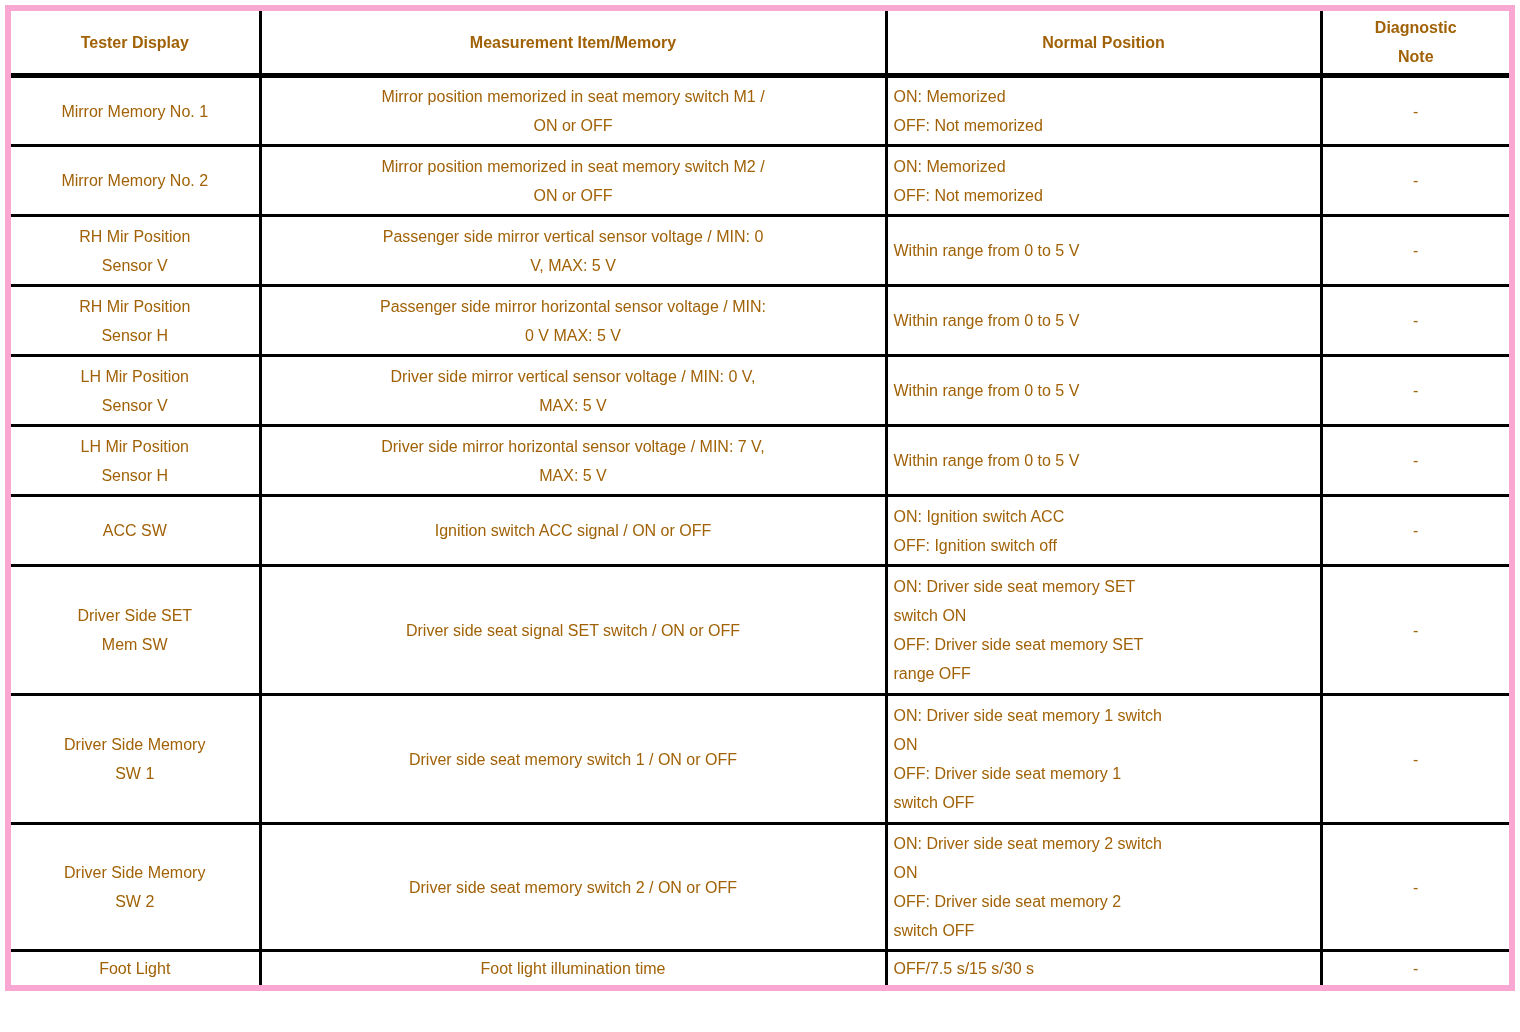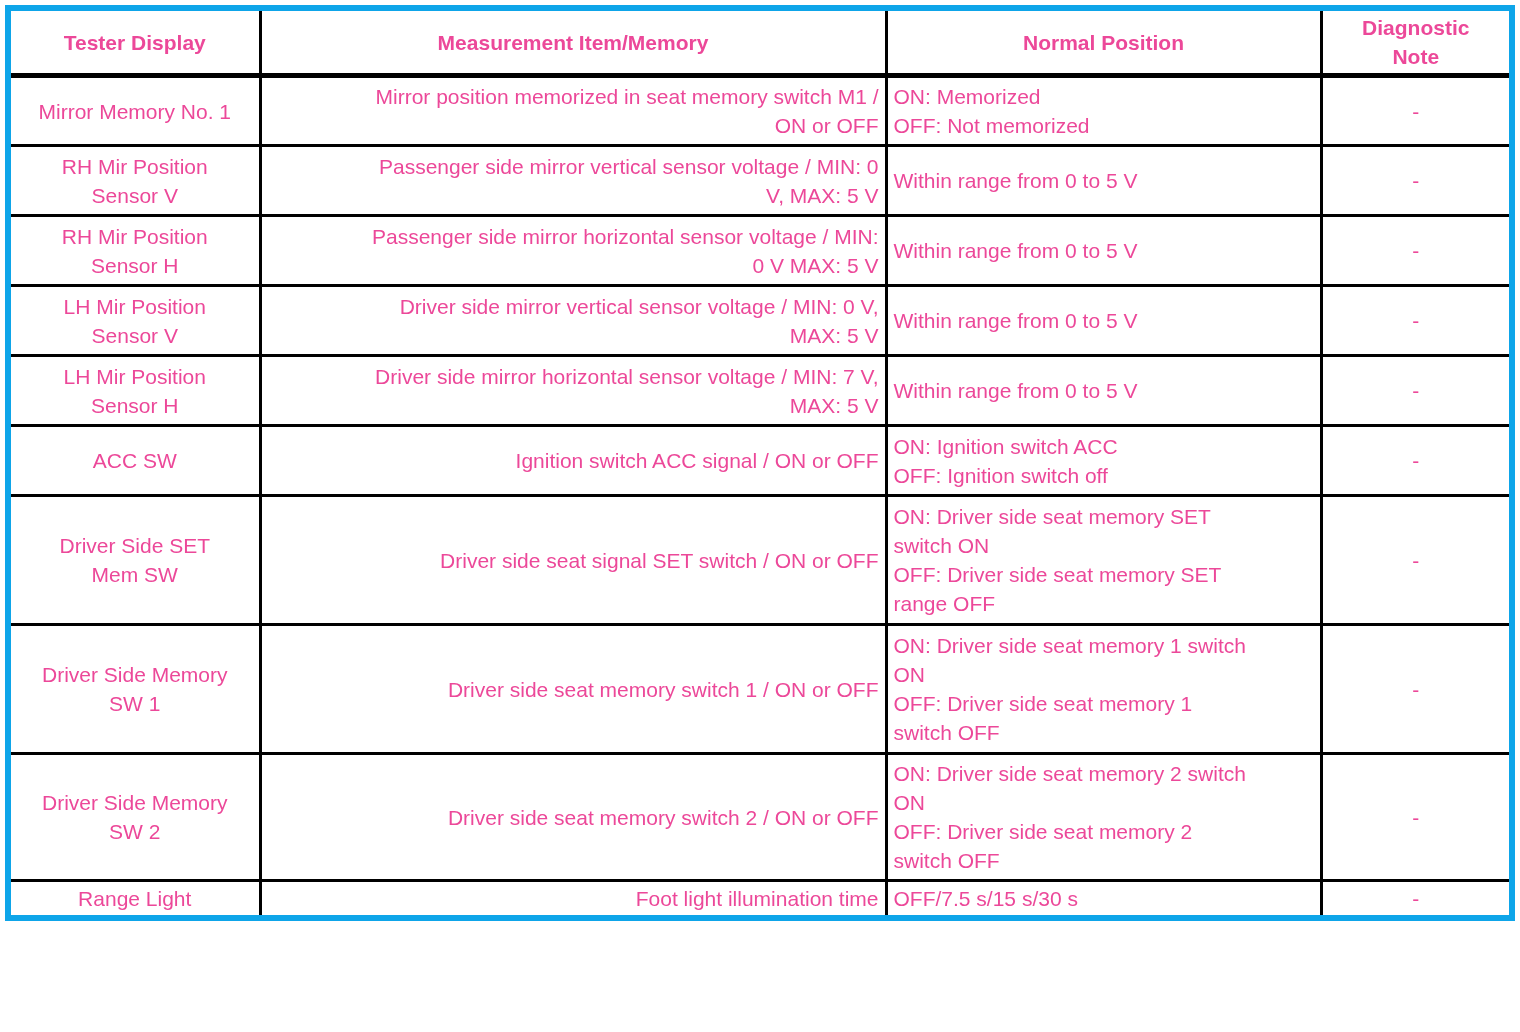--- a/index.html
+++ b/index.html
@@ -15,44 +15,44 @@
     font-family: "Liberation Sans", sans-serif;
     color: #000000;
   }
   table.diag-table {
     position: absolute;
     left: 5px;
     top: 5px;
     width: 1504px;
     border-collapse: collapse;
     table-layout: fixed;
-    border: 6px solid #0ea5e9;
-    font-size: 21px;
-    color: #ec4899;
+    border: 6px solid #f9a8d4;
+    font-size: 16px;
+    color: #a16207;
     background: #ffffff;
   }
   table.diag-table th,
   table.diag-table td {
     border: 3px solid #000000;
     vertical-align: middle;
     line-height: 29px;
     white-space: pre-line;
     overflow: hidden;
     padding: 2px 6px;
   }
   table.diag-table thead th {
     border-bottom-width: 5px;
     font-weight: bold;
     text-align: center;
     height: 58px;
     padding: 2px 4px;
   }
   
   td.c1 { text-align: center; padding: 2px 4px; }
-  td.c2 { text-align: right;  padding: 2px 4px 2px 9px; }
+  td.c2 { text-align: center;  padding: 2px 4px 2px 9px; }
   td.c3 { text-align: left;  padding: 2px 4px 2px 9px; }
   td.c4 { text-align: center; }
   
   tr.r-std  { height: 70px; }
   tr.r-tall { height: 129px; }
   tr.r-xtall{ height: 127px; }
   tr.r-foot { height: 37px; }
 </style>
 </head>
 <body>
@@ -71,20 +71,28 @@
         <th>Measurement Item/Memory</th>
         <th>Normal Position</th>
         <th>Diagnostic
 Note</th>
       </tr>
     </thead>
     <tbody>
       <tr class="r-std">
         <td class="c1">Mirror Memory No. 1</td>
         <td class="c2">Mirror position memorized in seat memory switch M1 /
+ON or OFF</td>
+        <td class="c3">ON: Memorized
+OFF: Not memorized</td>
+        <td class="c4">-</td>
+      </tr>
+      <tr class="r-std">
+        <td class="c1">Mirror Memory No. 2</td>
+        <td class="c2">Mirror position memorized in seat memory switch M2 /
 ON or OFF</td>
         <td class="c3">ON: Memorized
 OFF: Not memorized</td>
         <td class="c4">-</td>
       </tr>
       <tr class="r-std">
         <td class="c1">RH Mir Position
 Sensor V</td>
         <td class="c2">Passenger side mirror vertical sensor voltage / MIN: 0
 V, MAX: 5 V</td>
@@ -146,20 +154,20 @@
         <td class="c1">Driver Side Memory
 SW 2</td>
         <td class="c2">Driver side seat memory switch 2 / ON or OFF</td>
         <td class="c3">ON: Driver side seat memory 2 switch
 ON
 OFF: Driver side seat memory 2
 switch OFF</td>
         <td class="c4">-</td>
       </tr>
       <tr class="r-foot">
-        <td class="c1">Range Light</td>
+        <td class="c1">Foot Light</td>
         <td class="c2">Foot light illumination time</td>
         <td class="c3">OFF/7.5 s/15 s/30 s</td>
         <td class="c4">-</td>
       </tr>
     </tbody>
   </table>
 </div>
 
 </body></html>

